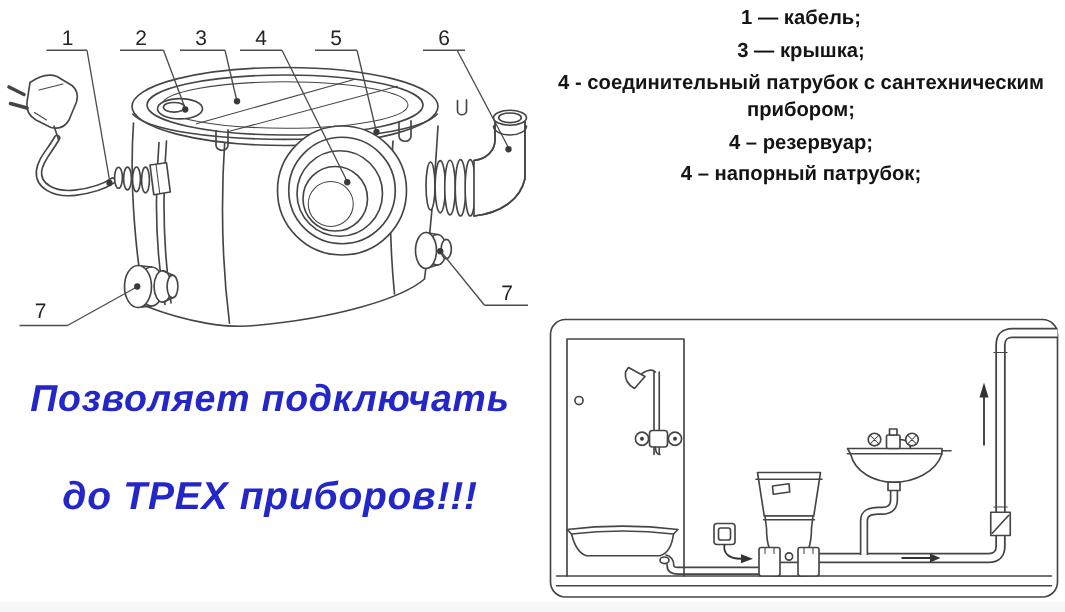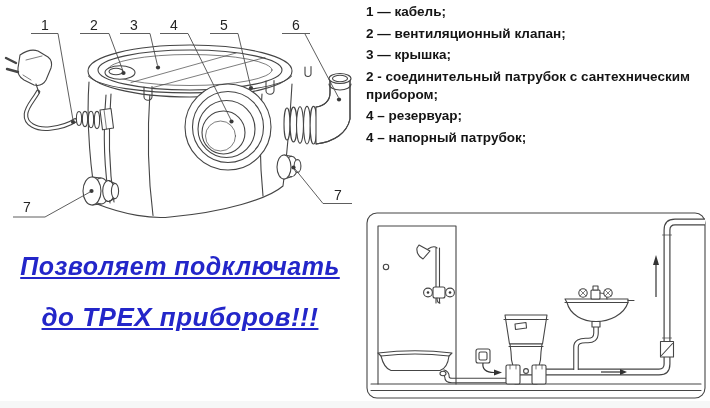--- a/index.html
+++ b/index.html
@@ -13,28 +13,28 @@
   .ldr{stroke:#4c4c4c;fill:none;stroke-width:0.9;}
   .dot{fill:#3a3a3a;stroke:none;}
   .num{fill:#242424;font:400 14px "Liberation Sans",sans-serif;}
   .pd{stroke:var(--line);stroke-width:7;fill:none;stroke-linejoin:round;stroke-linecap:butt;}
   .pw{stroke:#fff;stroke-width:4.6;fill:none;stroke-linejoin:round;stroke-linecap:butt;}
   .pd2{stroke:var(--line);stroke-width:5.6;fill:none;stroke-linejoin:round;stroke-linecap:butt;}
   .pw2{stroke:#fff;stroke-width:3.4;fill:none;stroke-linejoin:round;stroke-linecap:butt;}
   .arr{stroke:#333;stroke-width:1.2;fill:none;}
   .arrh{fill:#333;stroke:none;}
   
-  .legend{position:absolute;left:366px;top:3px;width:336px;color:#141414;}
+  .legend{position:absolute;left:366px;top:3px;width:336px;color:#141414;text-align:center;}
   .legend-item{font:700 13.5px/18px "Liberation Sans",sans-serif;margin-bottom:3.5px;}
   
   .slogan-line{position:absolute;left:2px;width:356px;text-align:center;color:var(--slogan);
                font-family:"Liberation Sans",sans-serif;font-style:italic;font-weight:700;
-               letter-spacing:0.5px;white-space:nowrap;text-decoration:underline;}
+               letter-spacing:0.5px;white-space:nowrap;}
   .slogan-1{top:252px;font-size:25px;}
-  .slogan-2{top:302px;font-size:26px;}
+  .slogan-2{top:315px;font-size:26px;}
   .floor-tint{position:absolute;left:0;top:401px;width:710px;height:7px;background:#f6f7f7;}
 </style>
 </head>
 <body>
 
 <div class="stage">
 
   <svg width="365" height="248" viewBox="0 0 365 248" style="position:absolute;left:0;top:0">
 
     <g>
@@ -141,23 +141,22 @@
       <text class="num" x="174" y="30" text-anchor="middle">4</text>
       <text class="num" x="224" y="30" text-anchor="middle">5</text>
       <text class="num" x="296" y="30" text-anchor="middle">6</text>
       <text class="num" x="27" y="212" text-anchor="middle">7</text>
       <text class="num" x="338" y="200" text-anchor="middle">7</text>
     </g>
   </svg>
 
   <div class="legend">
     <div class="legend-item">1 — кабель;</div>
-    <div class="legend-item">2 — вентиляционный клапан;</div>
     <div class="legend-item">3 — крышка;</div>
-    <div class="legend-item">2 - соединительный патрубок с сантехническим прибором;</div>
+    <div class="legend-item">4 - соединительный патрубок с сантехническим прибором;</div>
     <div class="legend-item">4 – резервуар;</div>
     <div class="legend-item">4 – напорный патрубок;</div>
   </div>
 
   <div class="slogan-line slogan-1">Позволяет подключать</div>
   <div class="slogan-line slogan-2">до ТРЕХ приборов!!!</div>
 
   <svg width="346" height="200" viewBox="0 0 346 200" style="position:absolute;left:364px;top:205px">
 
     <rect class="ln" x="3" y="8" width="338" height="185" rx="10" stroke-width="2"></rect>

